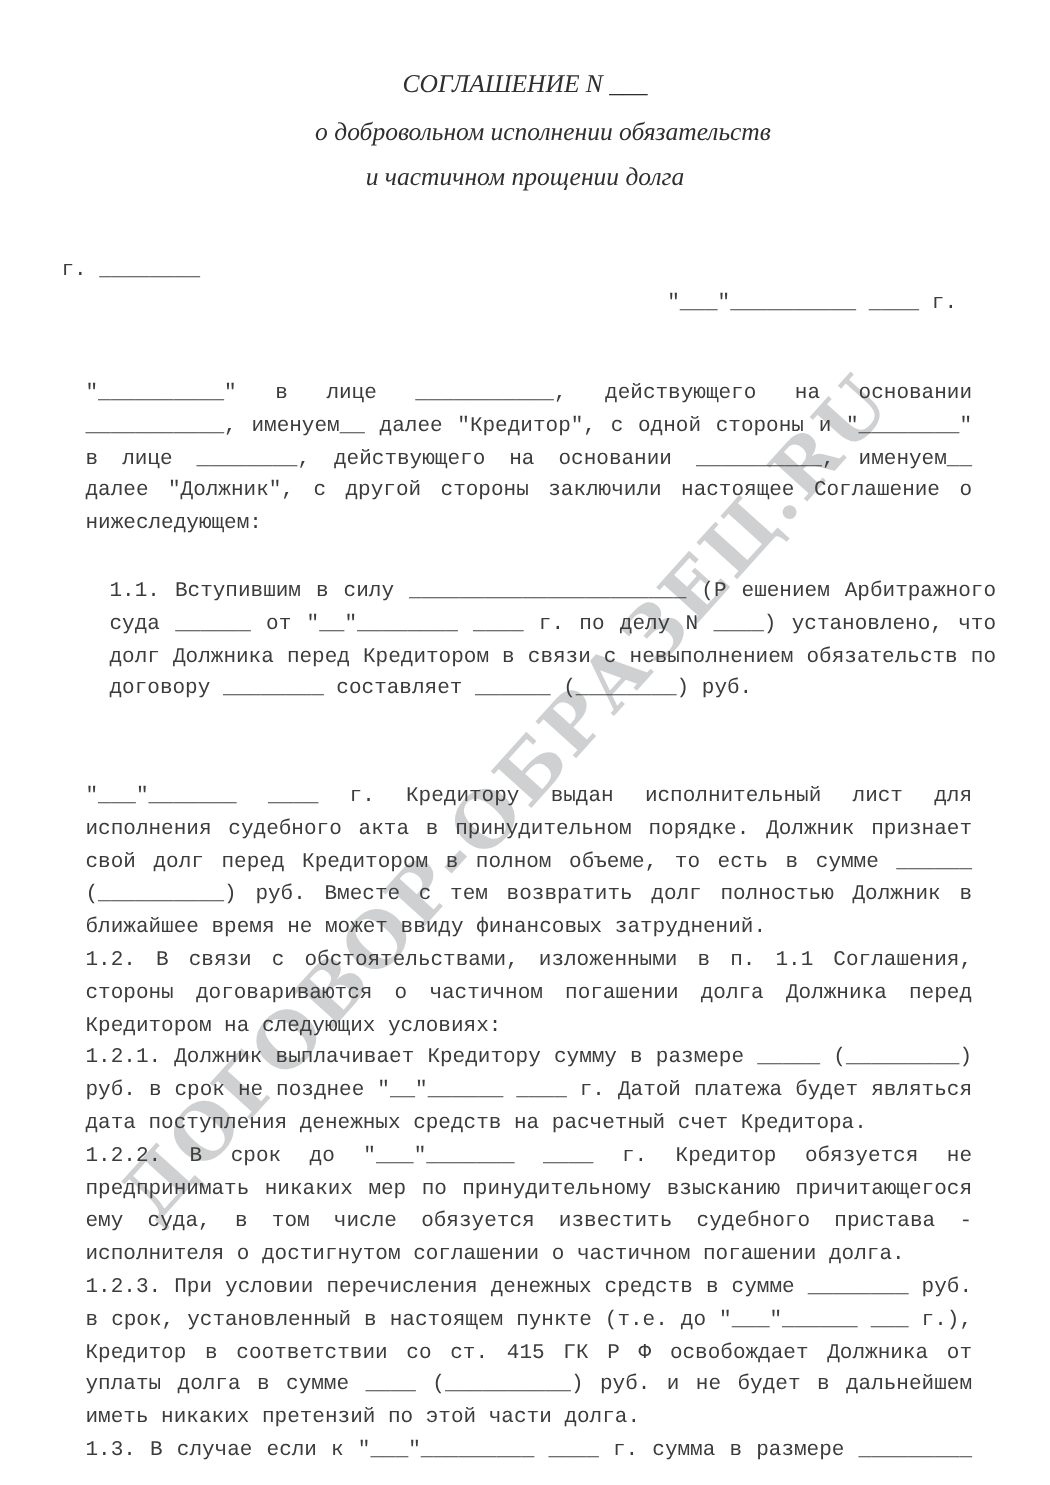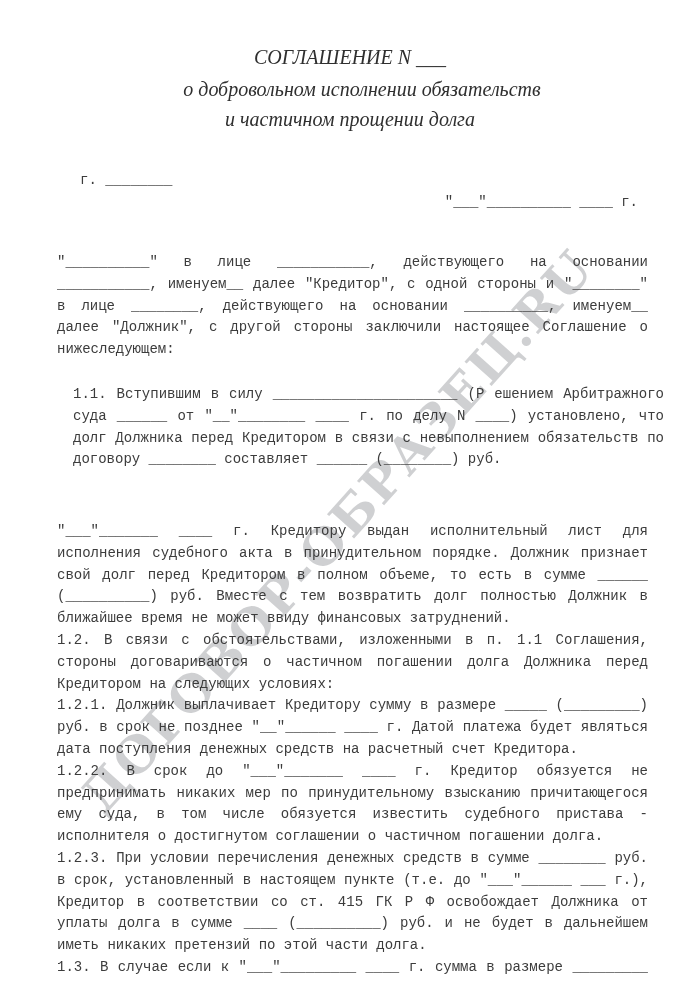--- a/index.html
+++ b/index.html
@@ -29,34 +29,33 @@
     white-space: nowrap;
     user-select: none;
   }
   .title {
     position: absolute;
     left: 0;
     width: 100%;
     text-align: center;
     font-family: "Liberation Serif", "DejaVu Serif", serif;
     font-style: italic;
-    font-size: 20px;
+    font-size: 17px;
     color: #2f2f2f;
     z-index: 1;
   }
   .t1 { top: 46px; }
   .t2 { top: 78px; margin-left: 12px; }
   .t3 { top: 108px; font-style: italic; }
   .city {
     position: absolute;
     left: 41px;
     top: 172px;
     font-size: 14px;
     z-index: 1;
-    margin-left: 39px;
   }
   .date {
     position: absolute;
     left: 57px;
     top: 194px;
     width: 591px;
     box-sizing: border-box;
     padding-right: 10px;
     text-align: right;
     font-size: 14px;

